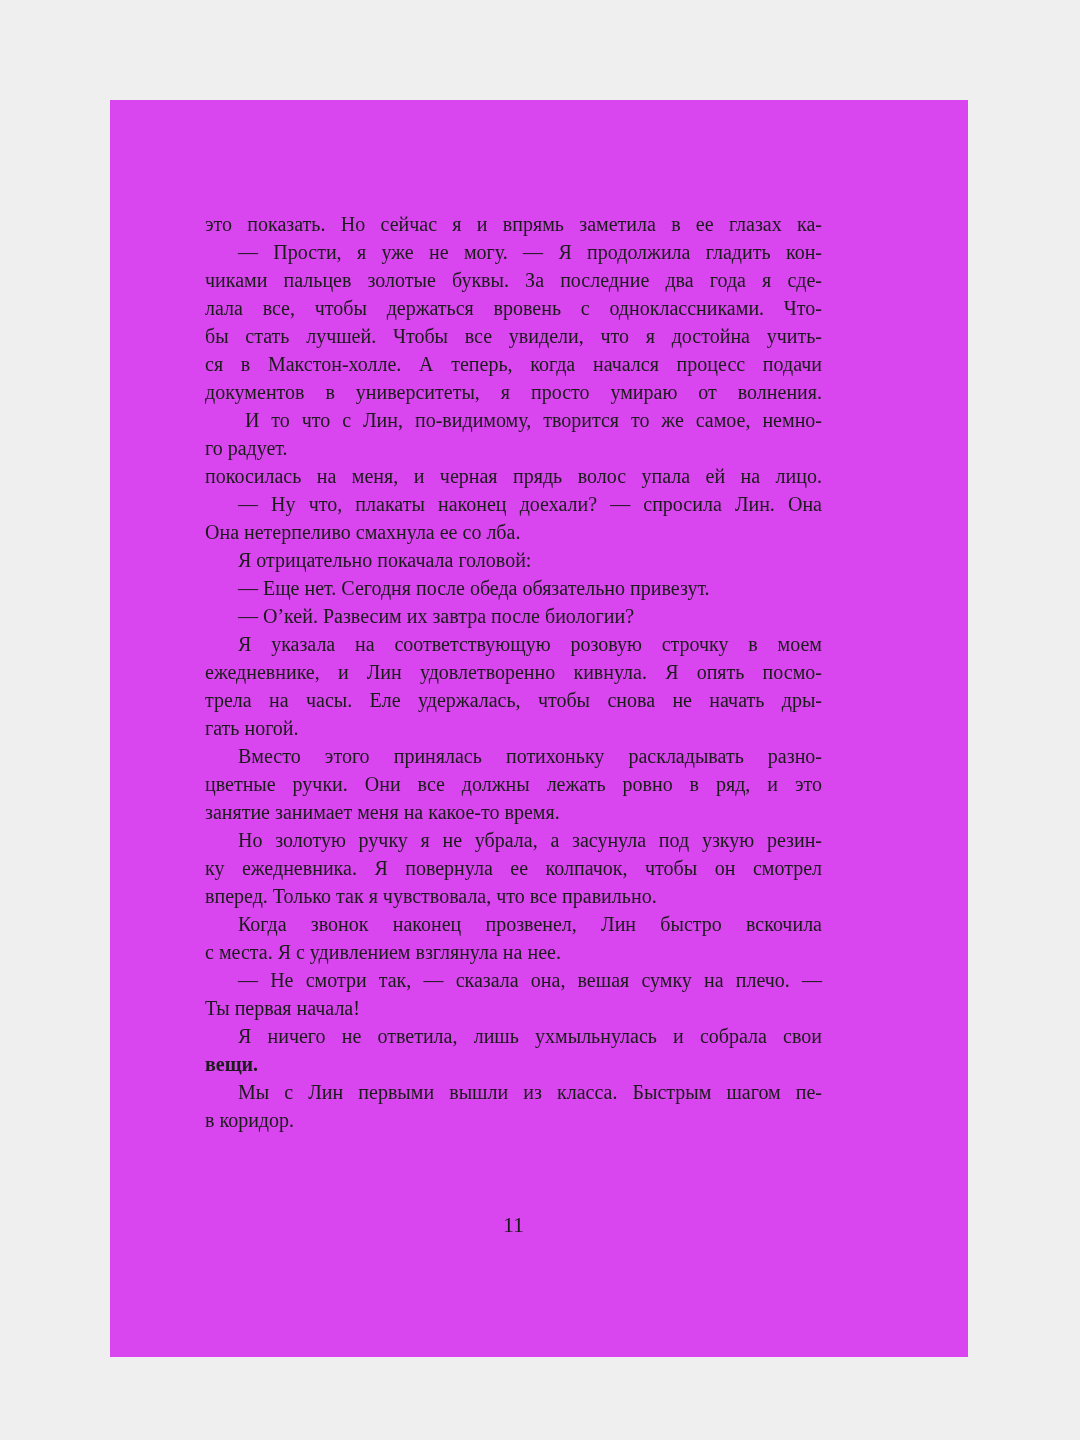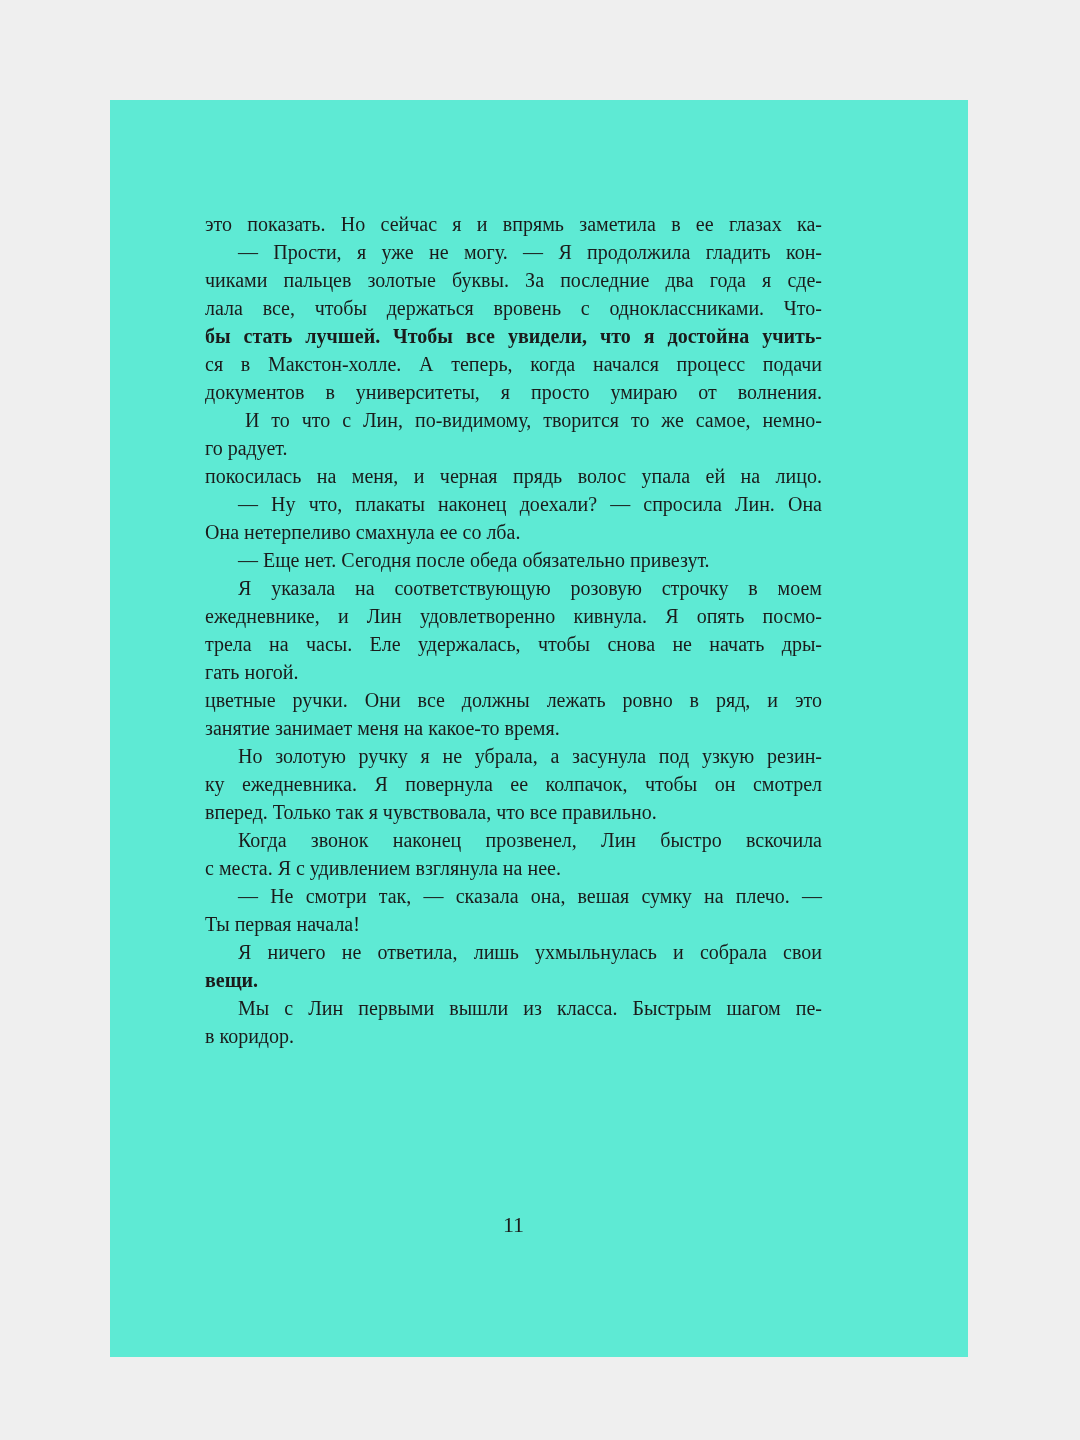--- a/index.html
+++ b/index.html
@@ -50,39 +50,42 @@
     width: 617px;
     text-align: center;
     font-size: 22px;
     line-height: 30px;
     color: #1b1b1b;
   }
 </style>
 </head>
 <body style="background: rgb(239, 239, 239);">
 
-<div class="paper" style="background: #5eead4;">
+<div class="paper" style="background: #d946ef;">
   <div class="text-block" id="text-block">
       <div class="line" style="color: rgb(27, 27, 27);">это показать. Но сейчас я и впрямь заметила в ее глазах ка-</div>
       <div class="line indent" style="color: rgb(27, 27, 27);">— Прости, я уже не могу. — Я продолжила гладить кон-</div>
       <div class="line" style="color: rgb(27, 27, 27);">чиками пальцев золотые буквы. За последние два года я сде-</div>
       <div class="line" style="color: rgb(27, 27, 27);">лала все, чтобы держаться вровень с одноклассниками. Что-</div>
-      <div class="line" style="color: rgb(27, 27, 27); font-weight: bold;">бы стать лучшей. Чтобы все увидели, что я достойна учить-</div>
+      <div class="line" style="color: rgb(27, 27, 27);">бы стать лучшей. Чтобы все увидели, что я достойна учить-</div>
       <div class="line" style="color: rgb(27, 27, 27);">ся в Макстон-холле. А теперь, когда начался процесс подачи</div>
       <div class="line" style="color: rgb(27, 27, 27);">документов в университеты, я просто умираю от волнения.</div>
       <div class="line" style="color: rgb(27, 27, 27); margin-left: 40px;">И то что с Лин, по-видимому, творится то же самое, немно-</div>
       <div class="line last" style="color: rgb(27, 27, 27);">го радует.</div>
       <div class="line" style="color: rgb(27, 27, 27);">покосилась на меня, и черная прядь волос упала ей на лицо.</div>
       <div class="line indent" style="color: rgb(27, 27, 27);">— Ну что, плакаты наконец доехали? — спросила Лин. Она</div>
       <div class="line last" style="color: rgb(27, 27, 27);">Она нетерпеливо смахнула ее со лба.</div>
+      <div class="line last indent" style="color: rgb(27, 27, 27);">Я отрицательно покачала головой:</div>
       <div class="line last indent" style="color: rgb(27, 27, 27);">— Еще нет. Сегодня после обеда обязательно привезут.</div>
+      <div class="line last indent" style="color: rgb(27, 27, 27);">— О’кей. Развесим их завтра после биологии?</div>
       <div class="line indent" style="color: rgb(27, 27, 27);">Я указала на соответствующую розовую строчку в моем</div>
       <div class="line" style="color: rgb(27, 27, 27);">ежедневнике, и Лин удовлетворенно кивнула. Я опять посмо-</div>
       <div class="line" style="color: rgb(27, 27, 27);">трела на часы. Еле удержалась, чтобы снова не начать дры-</div>
       <div class="line last" style="color: rgb(27, 27, 27);">гать ногой.</div>
+      <div class="line indent" style="color: rgb(27, 27, 27);">Вместо этого принялась потихоньку раскладывать разно-</div>
       <div class="line" style="color: rgb(27, 27, 27);">цветные ручки. Они все должны лежать ровно в ряд, и это</div>
       <div class="line last" style="color: rgb(27, 27, 27);">занятие занимает меня на какое-то время.</div>
       <div class="line indent" style="color: rgb(27, 27, 27);">Но золотую ручку я не убрала, а засунула под узкую резин-</div>
       <div class="line" style="color: rgb(27, 27, 27);">ку ежедневника. Я повернула ее колпачок, чтобы он смотрел</div>
       <div class="line last" style="color: rgb(27, 27, 27);">вперед. Только так я чувствовала, что все правильно.</div>
       <div class="line indent" style="color: rgb(27, 27, 27);">Когда звонок наконец прозвенел, Лин быстро вскочила</div>
       <div class="line last" style="color: rgb(27, 27, 27);">с места. Я с удивлением взглянула на нее.</div>
       <div class="line indent" style="color: rgb(27, 27, 27);">— Не смотри так, — сказала она, вешая сумку на плечо. —</div>
       <div class="line last" style="color: rgb(27, 27, 27);">Ты первая начала!</div>
       <div class="line indent" style="color: rgb(27, 27, 27);">Я ничего не ответила, лишь ухмыльнулась и собрала свои</div>

